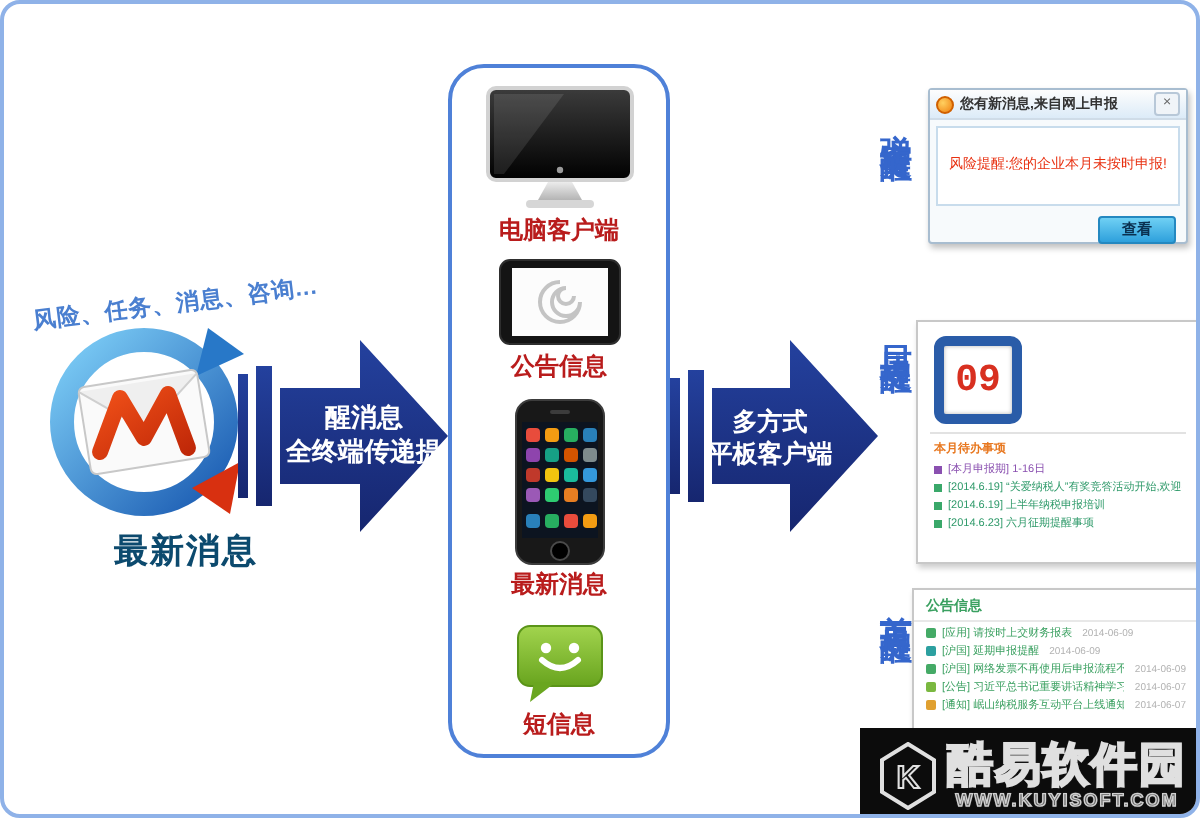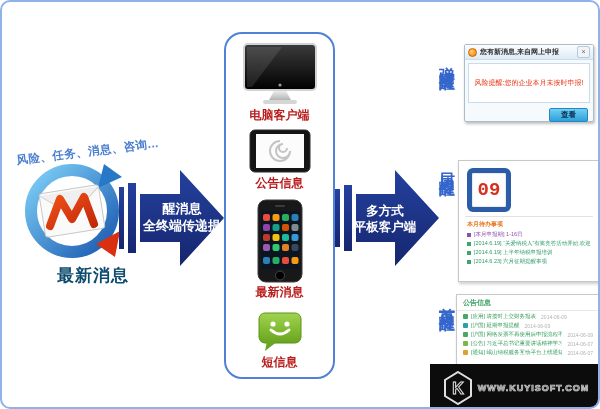--- a/index.html
+++ b/index.html
@@ -287,17 +287,18 @@
       <span class="ann-date">2014-06-07</span>
     </div>
   </div>
 
   <div class="abs watermark">
     <svg width="30" height="34" viewBox="0 0 30 34">
       <polygon points="15,1 28,9 28,25 15,33 2,25 2,9" fill="none" stroke="#e0e0e0" stroke-width="2"></polygon>
       <text x="15" y="23" text-anchor="middle" font-size="16" font-weight="bold" fill="none" stroke="#e0e0e0" stroke-width="1" font-family="Liberation Sans, sans-serif">K</text>
     </svg>
     <div class="wm-col">
+      <span class="wm-name">酷易软件园</span>
       <span class="wm-url">WWW.KUYISOFT.COM</span>
     </div>
   </div>
 
 </div>
 
 </body></html>

